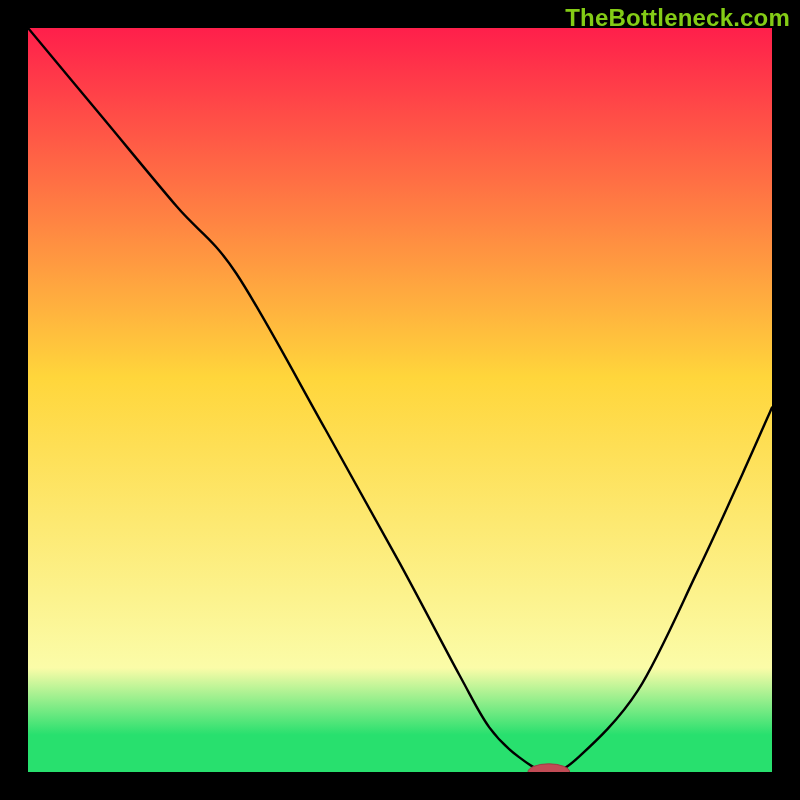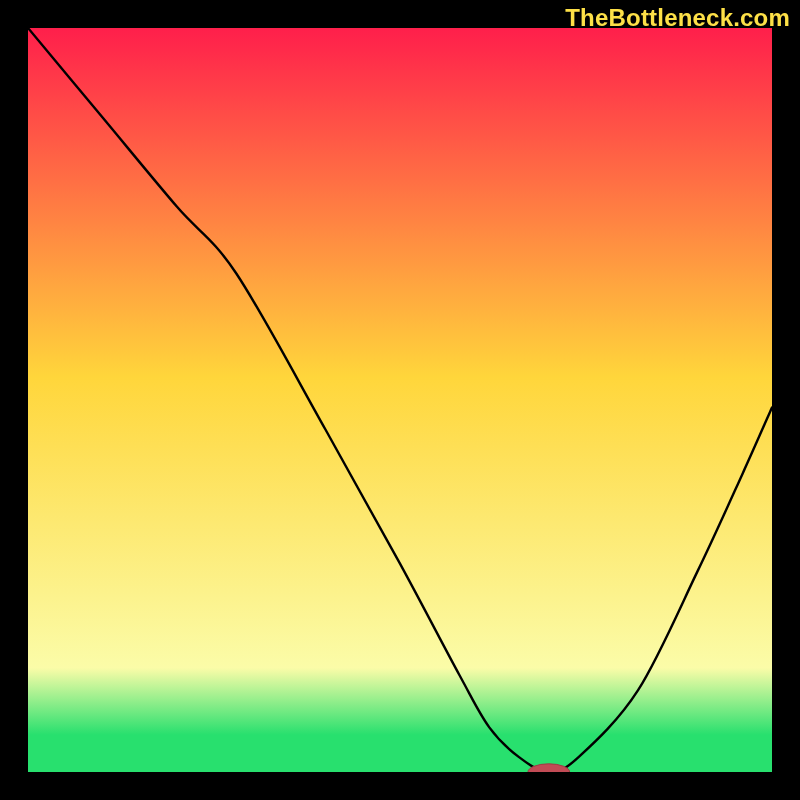--- a/index.html
+++ b/index.html
@@ -14,21 +14,21 @@
   .stage {
     position: relative;
     width: 800px;
     height: 800px;
     background: #000000;
   }
   .watermark {
     position: absolute;
     top: 4px;
     right: 10px;
-    color: #fde047;
+    color: #84cc16;
     font-size: 24px;
     font-weight: 600;
     letter-spacing: 0.2px;
     z-index: 10;
   }
   .plot {
     position: absolute;
     left: 28px;
     top: 28px;
     width: 744px;

